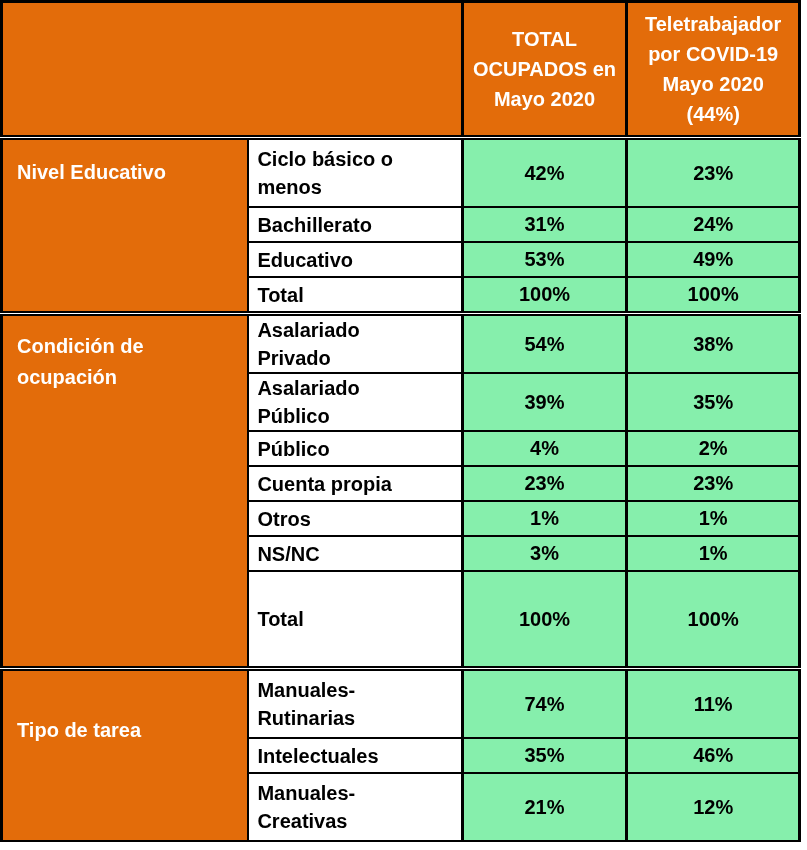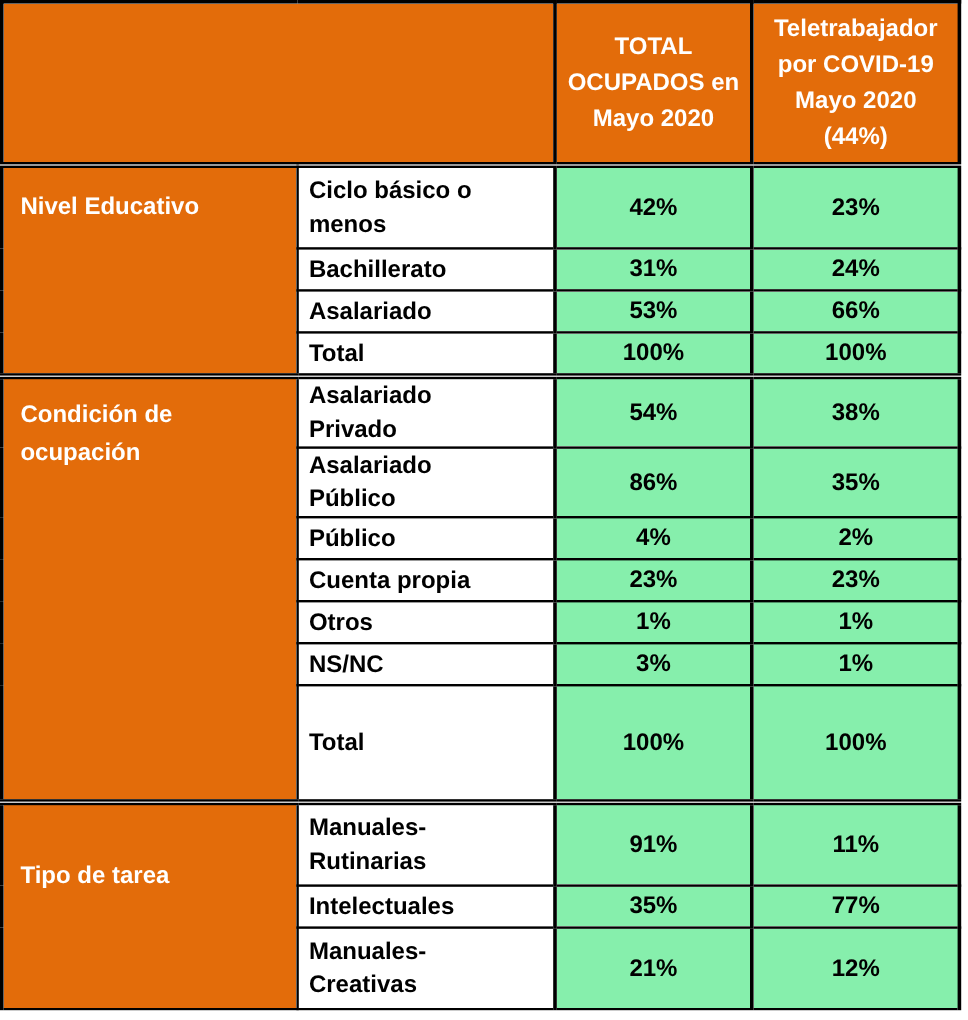--- a/index.html
+++ b/index.html
@@ -89,39 +89,39 @@
     <td class="lbl">Ciclo básico o menos</td>
     <td class="val">42%</td>
     <td class="val">23%</td>
   </tr>
   <tr>
     <td class="lbl">Bachillerato</td>
     <td class="val">31%</td>
     <td class="val">24%</td>
   </tr>
   <tr>
-    <td class="lbl">Asalariado</td>
+    <td class="lbl">Educativo</td>
     <td class="val">53%</td>
-    <td class="val">66%</td>
+    <td class="val">49%</td>
   </tr>
   <tr>
     <td class="lbl">Total</td>
     <td class="val">100%</td>
     <td class="val">100%</td>
   </tr>
 
   <tr class="sec">
     <td class="cat pt-b" rowspan="7">Condición de ocupación</td>
     <td class="lbl">Asalariado Privado</td>
     <td class="val">54%</td>
     <td class="val">38%</td>
   </tr>
   <tr>
     <td class="lbl">Asalariado Público</td>
-    <td class="val">86%</td>
+    <td class="val">39%</td>
     <td class="val">35%</td>
   </tr>
   <tr>
     <td class="lbl">Público</td>
     <td class="val">4%</td>
     <td class="val">2%</td>
   </tr>
   <tr>
     <td class="lbl">Cuenta propia</td>
     <td class="val">23%</td>
@@ -139,27 +139,27 @@
   </tr>
   <tr class="h92">
     <td class="lbl">Total</td>
     <td class="val">100%</td>
     <td class="val">100%</td>
   </tr>
 
   <tr class="sec h66">
     <td class="cat pt-c" rowspan="5">Tipo de tarea</td>
     <td class="lbl">Manuales-Rutinarias</td>
-    <td class="val">91%</td>
+    <td class="val">74%</td>
     <td class="val">11%</td>
   </tr>
   <tr>
     <td class="lbl">Intelectuales</td>
     <td class="val">35%</td>
-    <td class="val">77%</td>
+    <td class="val">46%</td>
   </tr>
   <tr class="h66">
     <td class="lbl">Manuales-Creativas</td>
     <td class="val">21%</td>
     <td class="val">12%</td>
   </tr>
 
 </tbody>
   </table>
 

